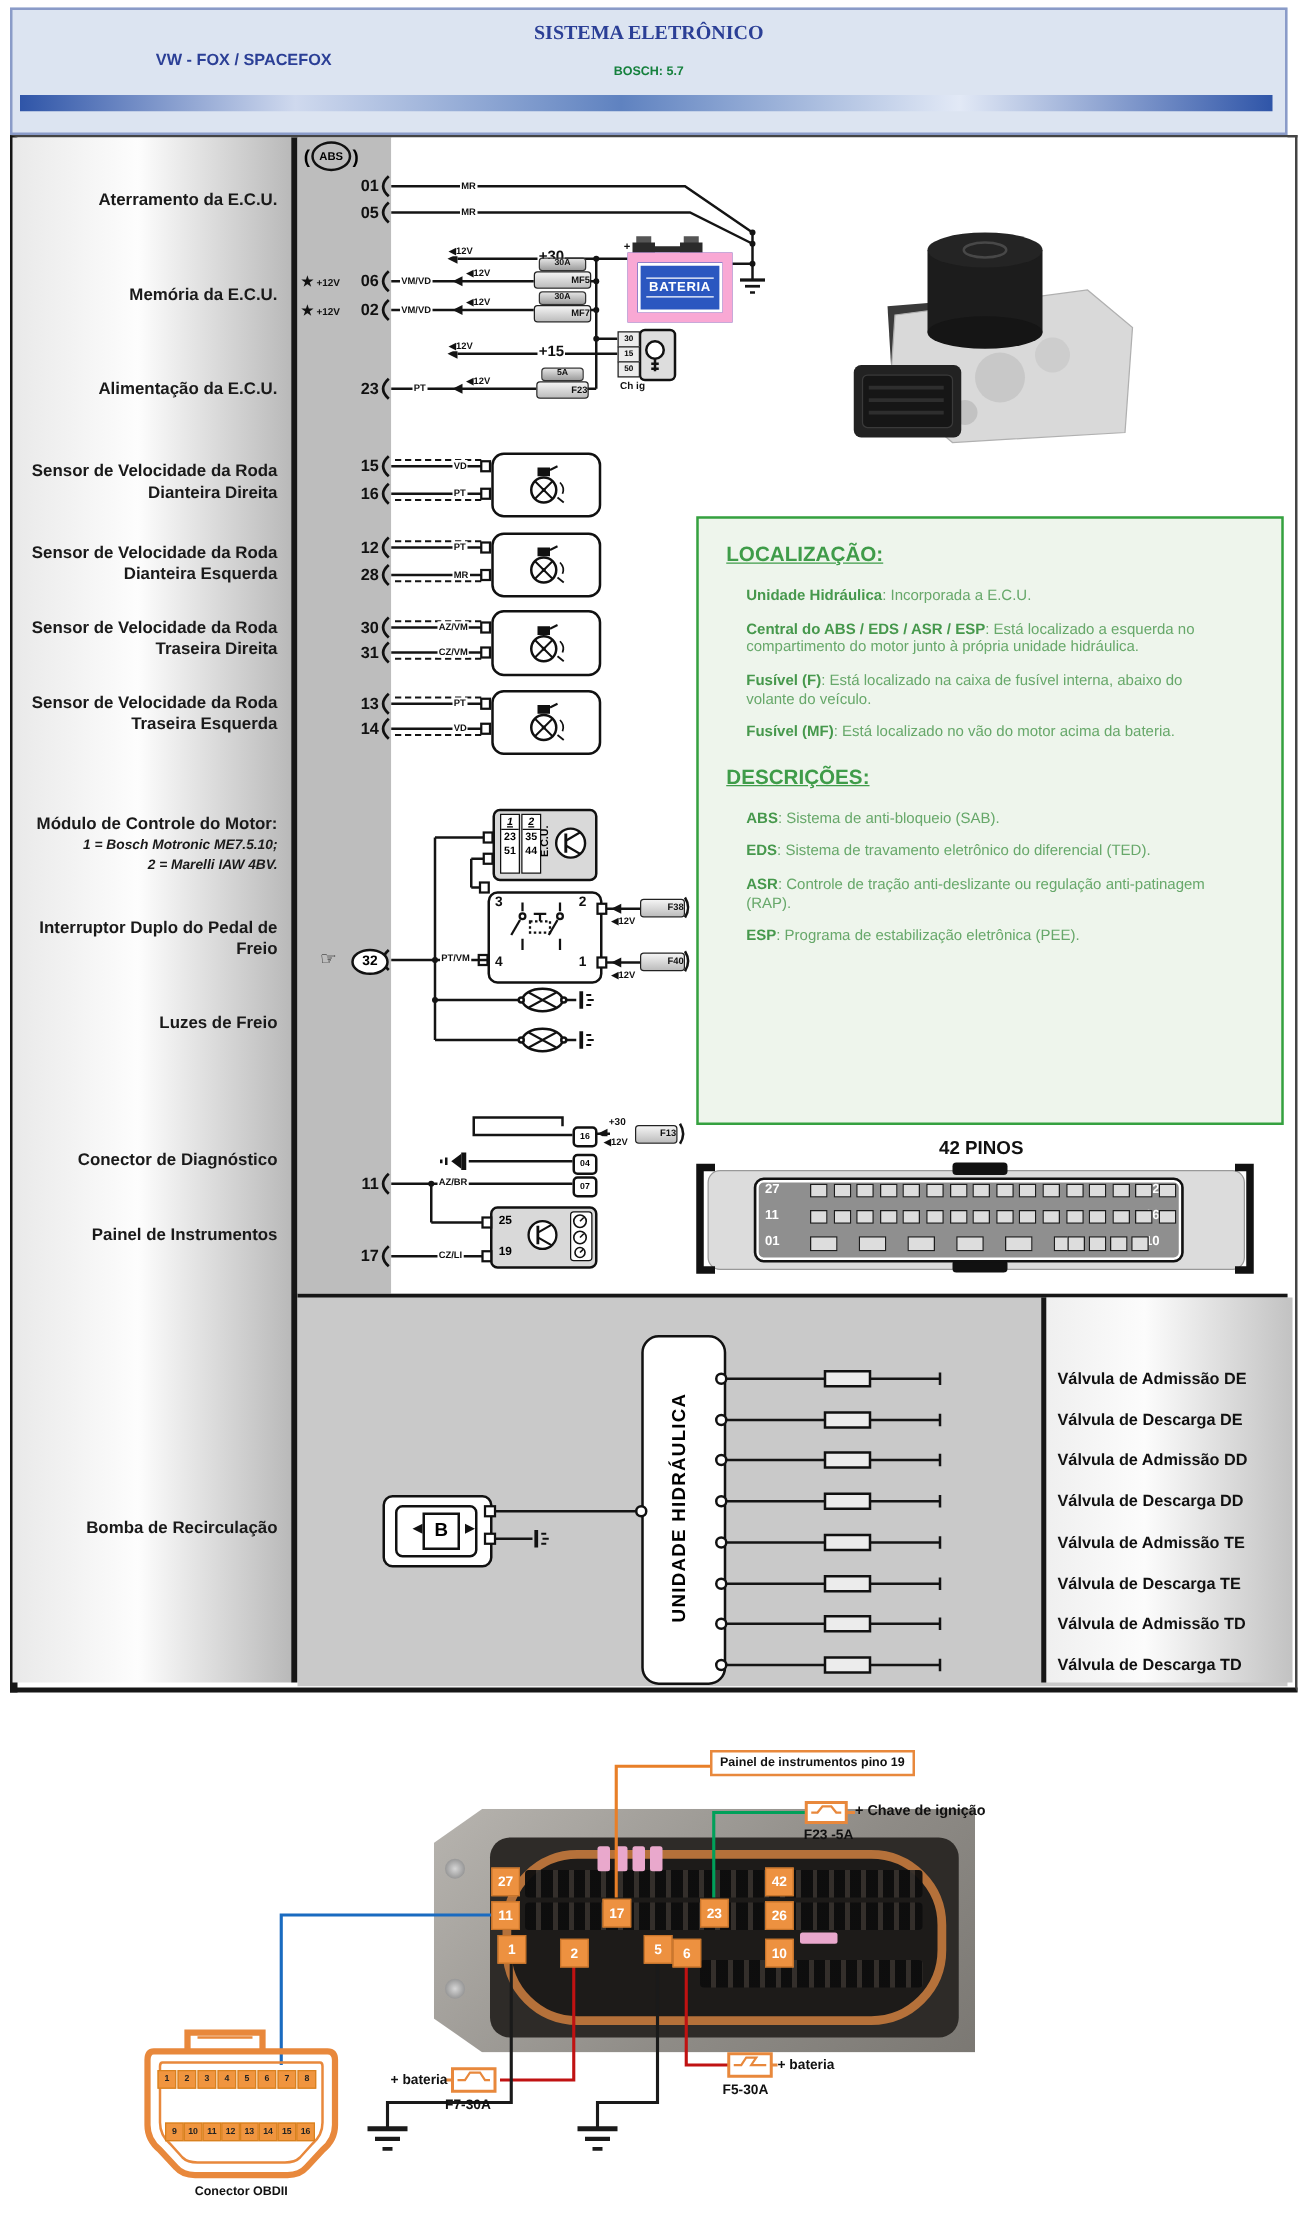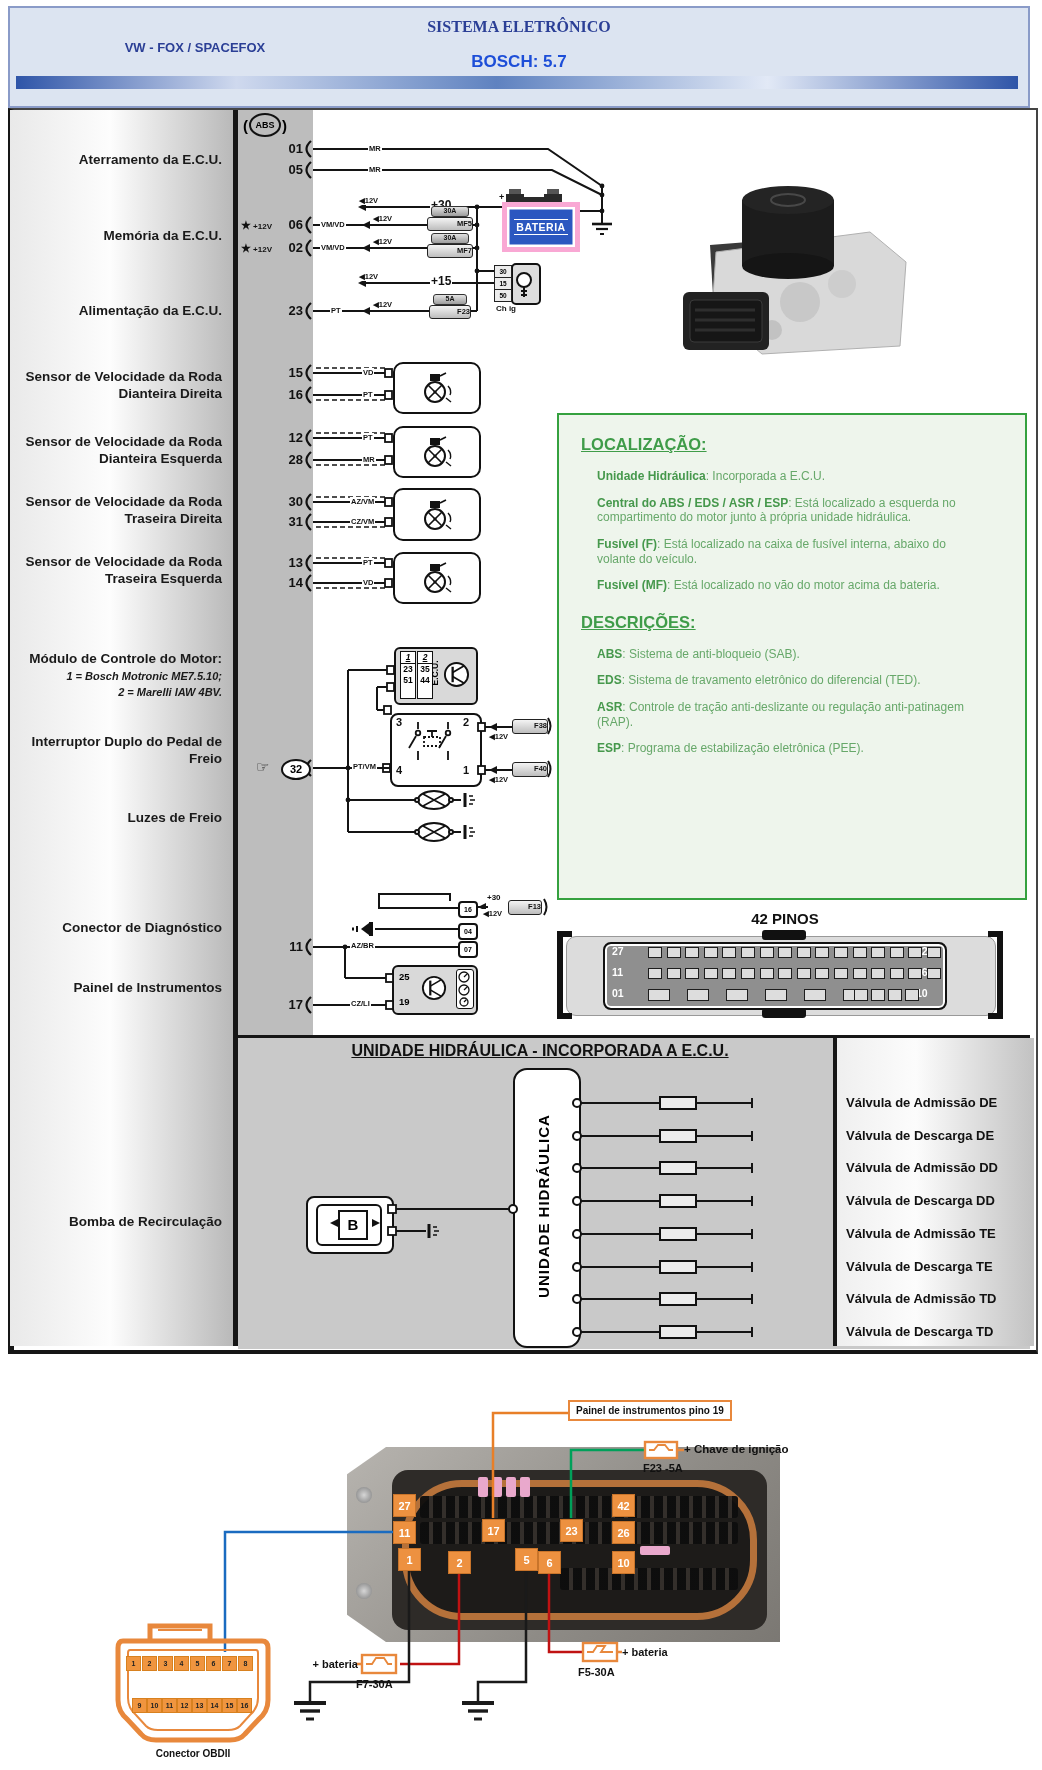--- a/index.html
+++ b/index.html
@@ -1,21 +1,21 @@
 <!DOCTYPE html>
 <html><head>
 <meta charset="utf-8">
 <style>
   html,body{margin:0;padding:0;background:#fff}
   .page{position:relative;width:1042px;height:1770px;background:#fff;font-family:"Liberation Sans",sans-serif;overflow:hidden}
   
   .hdr{position:absolute;left:8px;top:6px;width:1018px;height:98px;background:#dce4f1;border:2px solid #8a9bc8}
   .hdr-model{position:absolute;left:60px;top:32px;width:250px;text-align:center;font-weight:bold;font-size:13px;color:#2b3f96}
   .hdr-sys{position:absolute;left:0;top:10px;width:100%;text-align:center;font-family:"Liberation Serif",serif;font-weight:bold;font-size:16px;color:#2b3f96}
-  .hdr-ver{position:absolute;left:0;top:44px;width:100%;text-align:center;font-weight:bold;font-size:17px;color:#1d4ed8}
+  .hdr-ver{position:absolute;left:0;top:44px;width:100%;text-align:center;font-weight:bold;font-size:10px;color:#15803d}
   .hdr-bar{position:absolute;left:6px;top:68px;width:1002px;height:13px;background:linear-gradient(90deg,#2f55a8,#cfd9ee 22%,#5f82c0 48%,#e2e9f6 75%,#2f55a8)}
   .hdr-title{position:absolute;left:0;top:82px;width:100%;text-align:center;font-family:"Liberation Serif",serif;font-weight:bold;font-size:23px;letter-spacing:3px;color:#2b3f96}
   
   .diag-frame{position:absolute;left:8px;top:108px;width:1022px;height:1240px;border:2px solid #444;border-left:6px solid #161616;border-bottom:4px solid #161616}
   .lbl-panel{position:absolute;left:10px;top:110px;width:223px;height:1236px;background:linear-gradient(90deg,#e9e9e9,#fdfdfd 45%,#b9b9b9);border-right:5px solid #161616}
   .pin-strip{position:absolute;left:238px;top:110px;width:75px;height:925px;background:#bdbdbd}
   .schem{position:absolute;left:313px;top:110px;width:717px;height:925px;background:#fff}
   .hyd-area{position:absolute;left:238px;top:1035px;width:792px;height:311px;background:#c9c9c9;border-top:3px solid #161616}
   .valve-panel{position:absolute;left:833px;top:1038px;width:197px;height:308px;background:linear-gradient(90deg,#efefef,#fcfcfc 40%,#c2c2c2);border-left:4px solid #161616}
   
@@ -24,21 +24,21 @@
   .wl{position:absolute;font-size:7.5px;font-weight:bold;color:#111;background:#fff;padding:0 1px;line-height:9px;white-space:nowrap}
   .fuse{position:absolute;background:linear-gradient(#f4f4f4,#bdbdbd);border:1.5px solid #222;border-radius:3px;font-size:7.5px;font-weight:bold;text-align:right;color:#111;line-height:11px}
   .amp{position:absolute;background:linear-gradient(#e3e3e3,#9d9d9d);border:1px solid #333;border-radius:3px;font-size:7px;font-weight:bold;text-align:center;color:#111;line-height:8.5px}
   .star{position:absolute;font-size:8px;font-weight:bold;color:#111;white-space:nowrap}
   .star b{font-size:11px}
   .oval{position:absolute;width:26px;height:17px;border:2px solid #111;border-radius:50%;background:#fff;text-align:center;font-weight:bold;font-size:11px;line-height:17px}
   .hand{position:absolute;font-size:15px;color:#111}
   .abslogo{position:absolute;left:243px;top:113px;display:flex;align-items:center;gap:1px;font-weight:bold}
   .abslogo .par{font-size:15px}
   .abslogo .cir{width:28px;height:20px;border:2px solid #111;border-radius:50%;font-size:9px;line-height:20px;text-align:center;background:#bdbdbd}
-  .batt{position:absolute;left:502px;top:202px;width:68px;height:40px;background:#2b57c0;border:5px solid #f9a8d4;box-shadow:inset 0 0 0 2.5px #fff;display:flex;align-items:center;justify-content:center}
+  .batt{position:absolute;left:502px;top:202px;width:68px;height:40px;background:#2b57c0;border:8px solid #f9a8d4;box-shadow:inset 0 0 0 2.5px #fff;display:flex;align-items:center;justify-content:center}
   .batt span{color:#fff;font-weight:bold;font-size:10.5px;letter-spacing:.5px;border-top:1.5px solid #fff;border-bottom:1.5px solid #fff;padding:1px 2px}
   .term{position:absolute;width:16px;height:11px;background:#ececec;border:1.5px solid #222;font-size:6.5px;font-weight:bold;text-align:center;line-height:11px}
   .ignbody{position:absolute;left:511px;top:263px;width:26px;height:38px;background:#ddd;border:2px solid #111;border-radius:5px}
   .kv{position:absolute;font-size:8px;font-weight:bold;color:#111}
   .ecmbox{position:absolute;left:394px;top:647px;width:80px;height:54px;background:#d9d9d9;border:2px solid #111;border-radius:6px}
   .pcol{position:absolute;width:14px;background:#fff;border:1.5px solid #111;text-align:center;font-weight:bold;font-size:8.5px;line-height:11px}
   .pcol u{font-style:italic;display:block;border-bottom:1px solid #111}
   .vtx{position:absolute;text-align:center;font-weight:bold;transform:rotate(-90deg)}
   .swbox{position:absolute;left:390px;top:713px;width:88px;height:70px;background:#fff;border:2.5px solid #111;border-radius:8px}
   .swpin{position:absolute;font-weight:bold;font-size:11px;color:#111}
@@ -310,21 +310,20 @@
       <span></span>
       <span></span>
     </div>
   <div class="p42rows txt" style="left:854px;top:989px">
       <span></span>
       <span></span>
       <span></span>
       <span></span>
     </div>
 
-  <div class="hyd-title txt">UNIDADE HIDRÁULICA - INCORPORADA A E.C.U.</div>
   <div class="unitbox box"></div>
   <div class="vtx txt" style="left:415px;top:1196px;width:260px;height:20px;font-size:15px;letter-spacing:1px">UNIDADE HIDRÁULICA</div>
   <div class="valve txt" style="top:1095px">Válvula de Admissão DE</div>
   <div class="valve txt" style="top:1128px">Válvula de Descarga DE</div>
   <div class="valve txt" style="top:1160px">Válvula de Admissão DD</div>
   <div class="valve txt" style="top:1193px">Válvula de Descarga DD</div>
   <div class="valve txt" style="top:1226px">Válvula de Admissão TE</div>
   <div class="valve txt" style="top:1259px">Válvula de Descarga TE</div>
   <div class="valve txt" style="top:1291px">Válvula de Admissão TD</div>
   <div class="valve txt" style="top:1324px">Válvula de Descarga TD</div>

